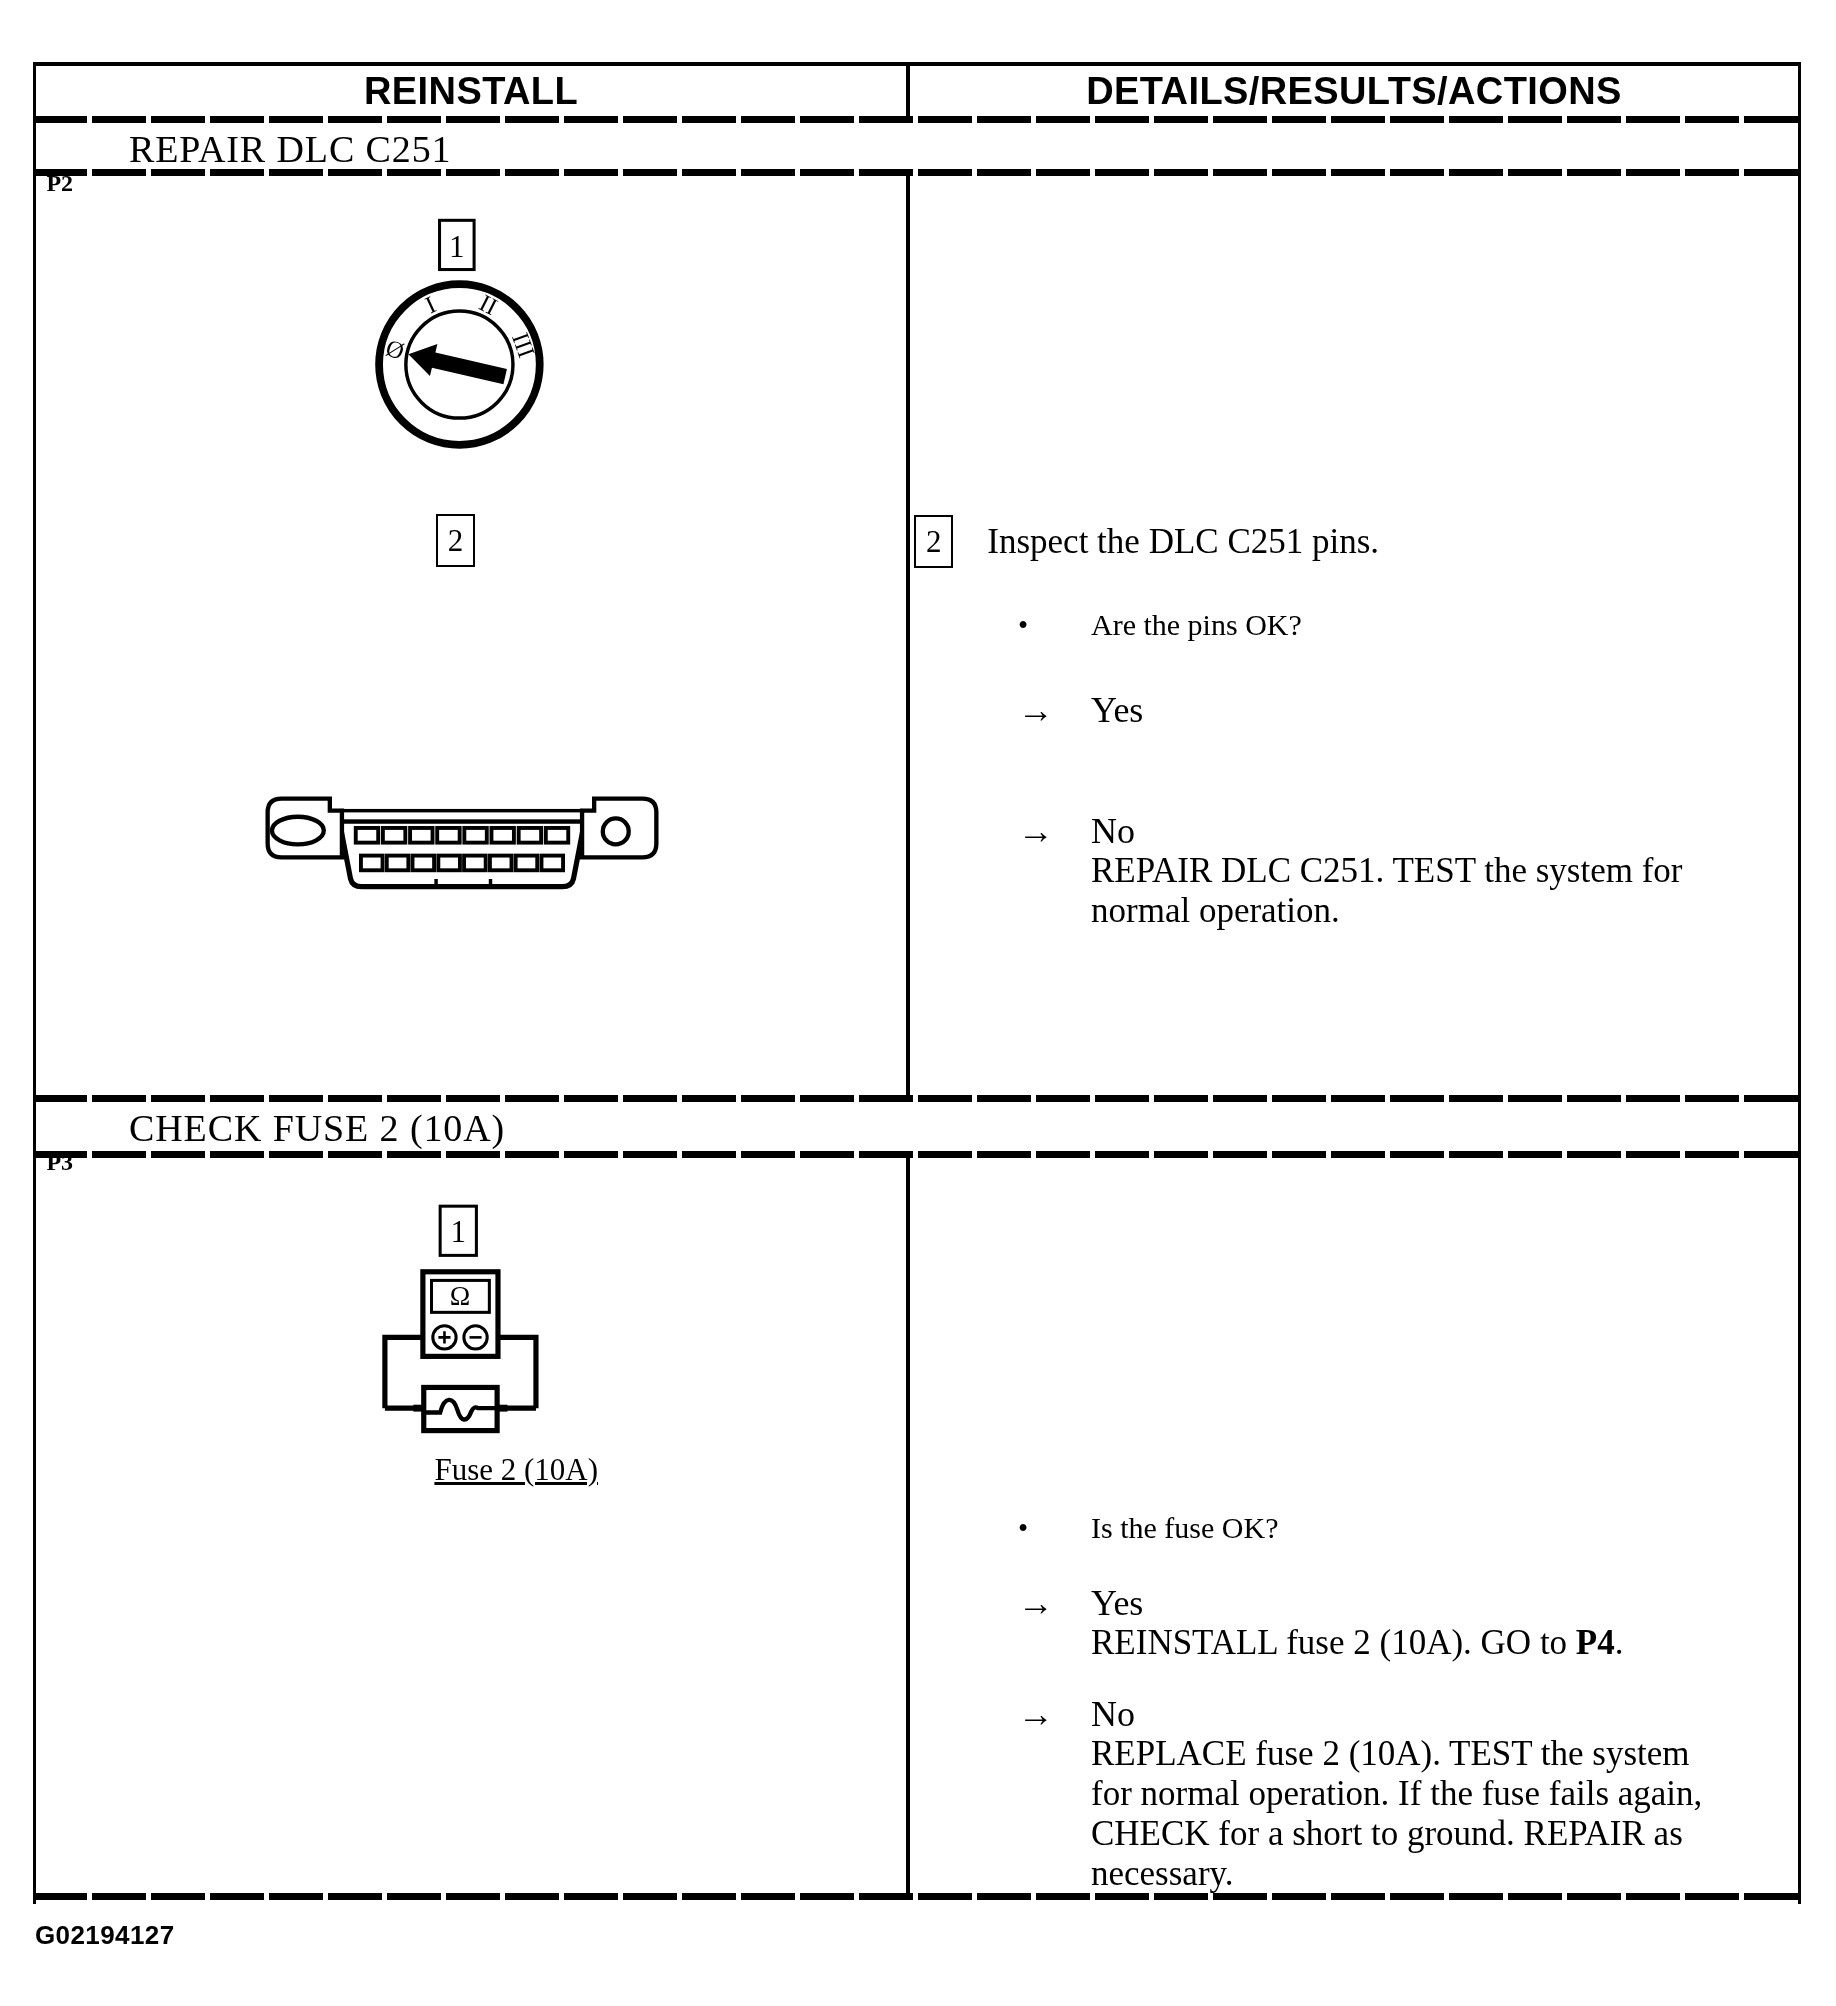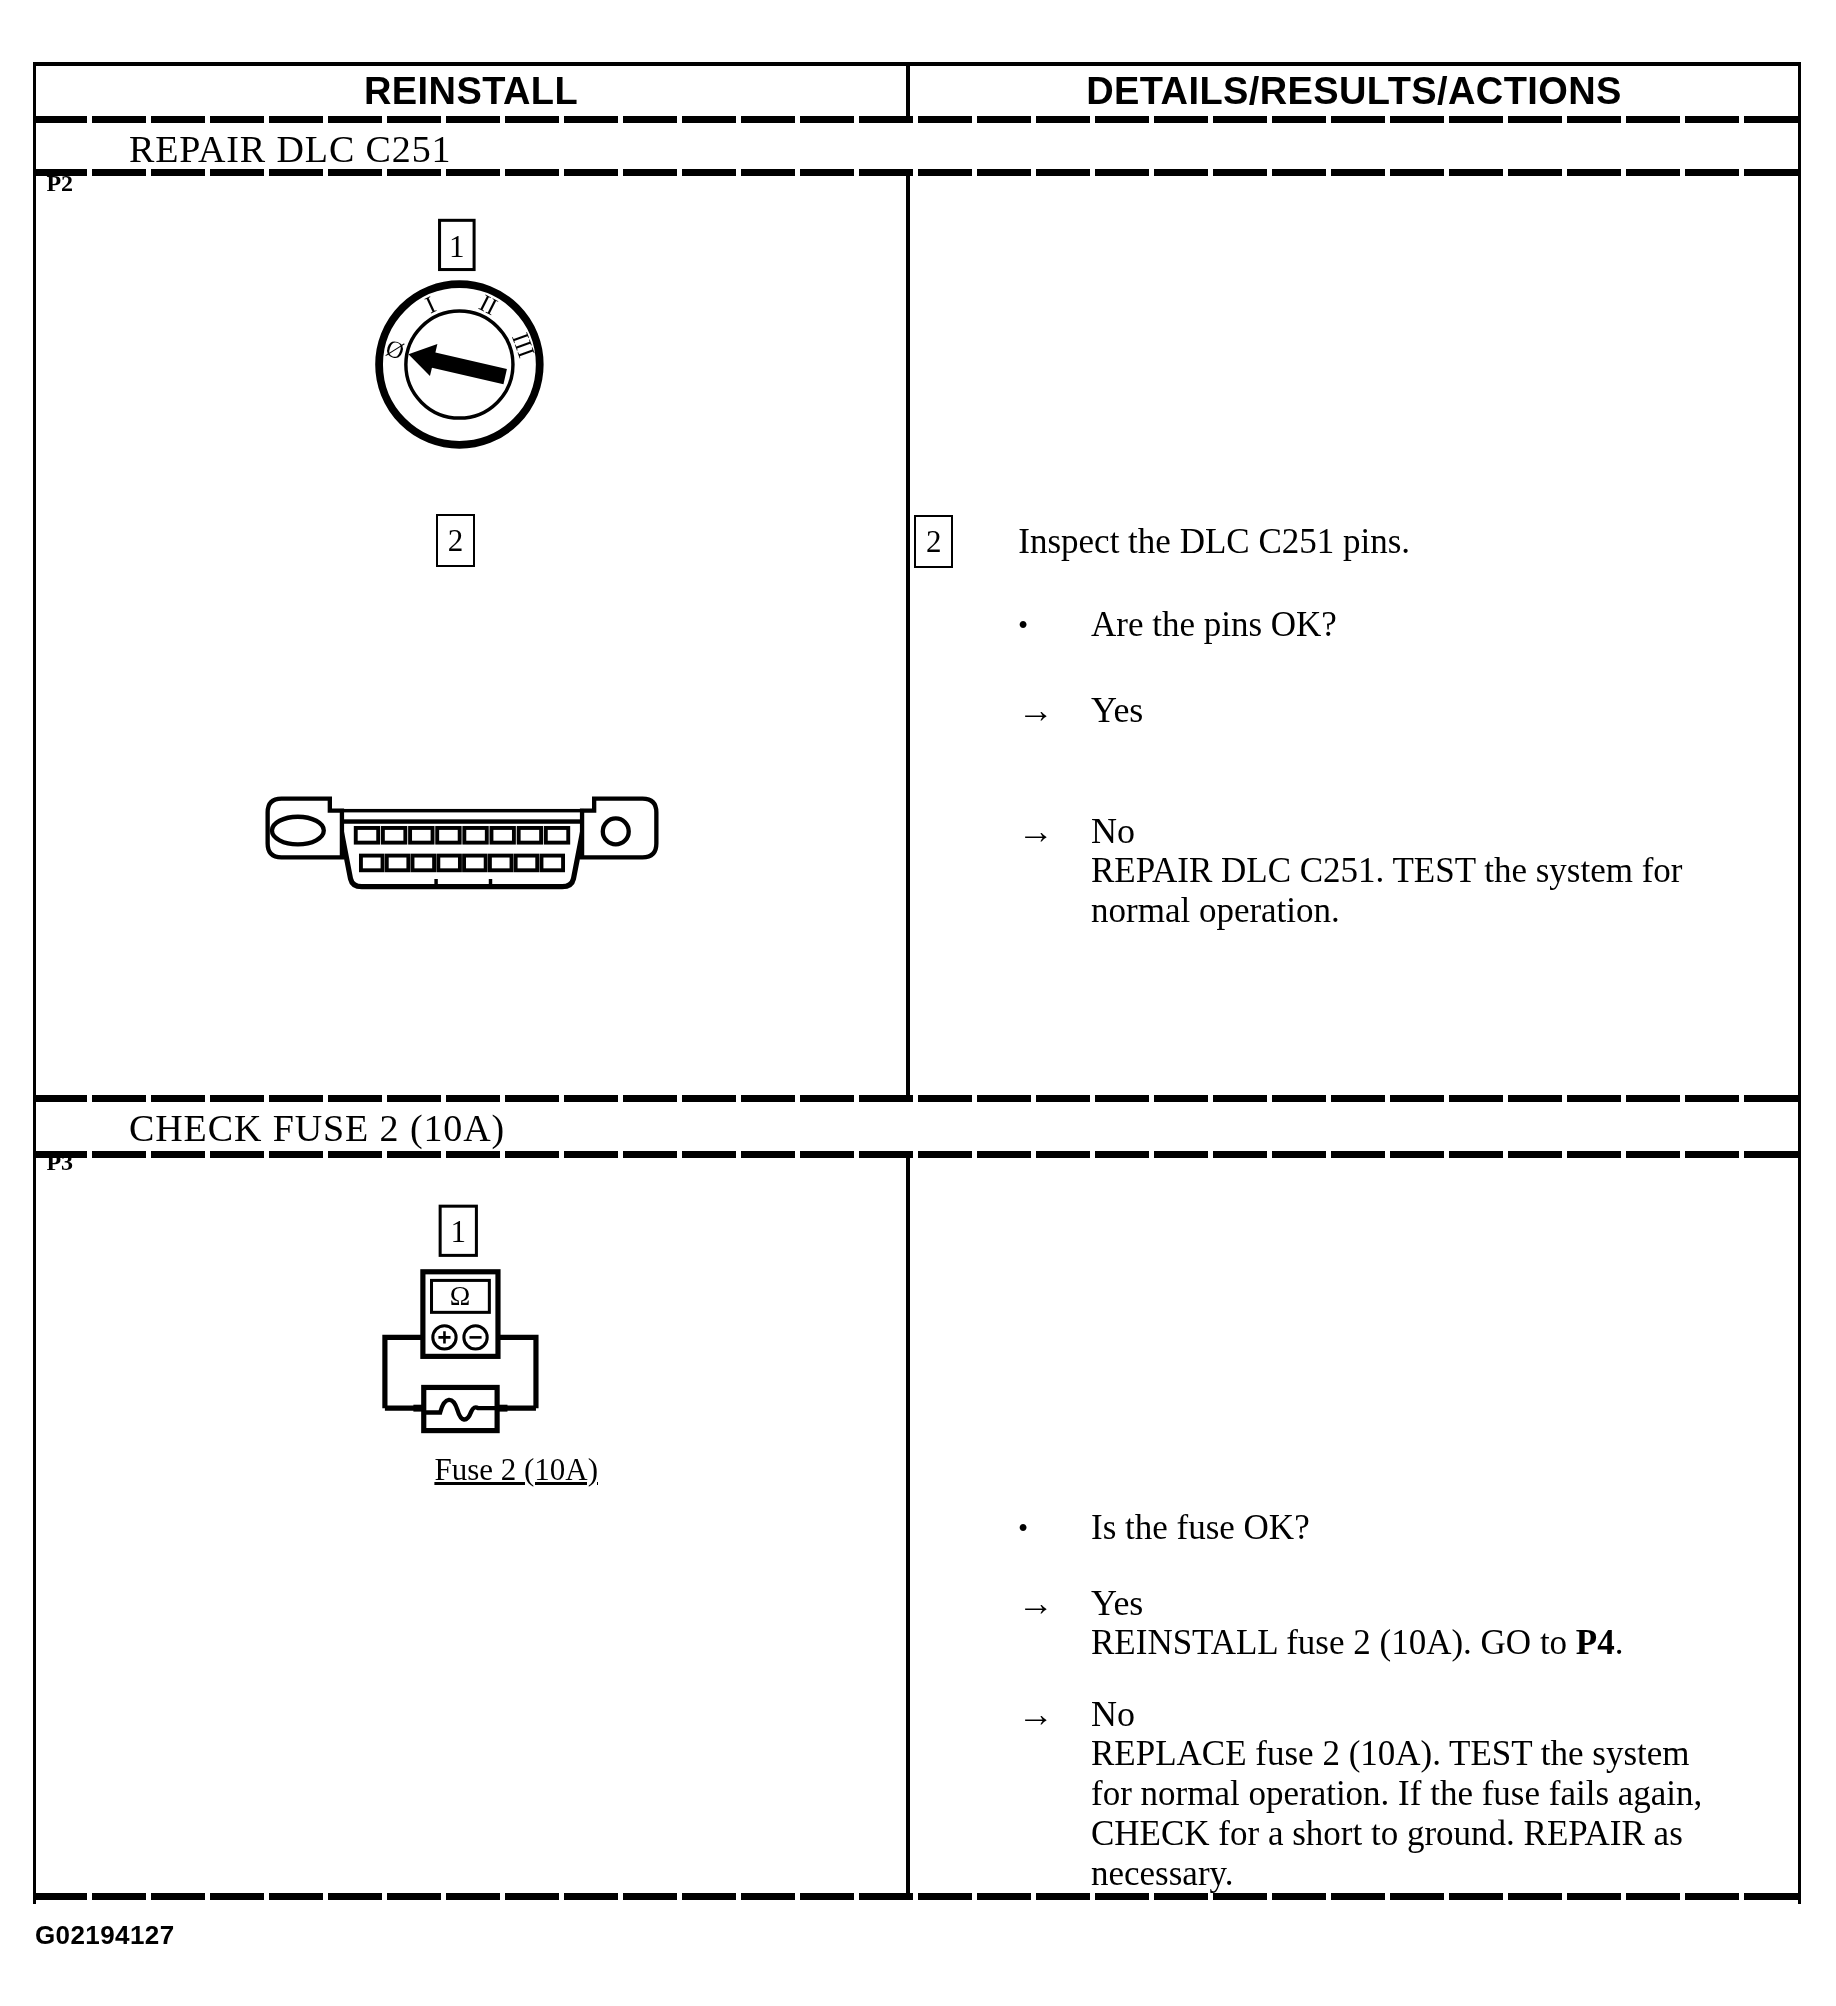--- a/index.html
+++ b/index.html
@@ -17,24 +17,24 @@
   .hcell.right { left:874px; width:888px; }
   .title-row { display:flex; align-items:center; }
   .sec-id { position:absolute; left:10.4px; font-weight:700; font-size:24px;margin-top:43px; }
   .sec-title { position:absolute; left:93px; font-size:38px; letter-spacing:0.9px; }
   .cell-left { position:absolute; left:0; top:0; width:870px; height:100%; }
   .cell-right { position:absolute; left:874px; top:0; width:888px; height:100%; }
   .numbox { width:35px; height:49px; border:2.6px solid #000; display:flex; align-items:center; justify-content:center;
             font-size:31px; background:#fff; box-sizing:content-box; }
   .abs { position:absolute; }
   .step-head { position:absolute; display:flex; }
-  .step-text { font-size:35px; line-height:40px; margin-left:65px; margin-top:7px; }
+  .step-text { font-size:35px; line-height:40px; margin-left:34px; margin-top:7px; }
   .q-row { position:absolute; left:108px; display:flex; }
   .bullet { width:73px; font-size:29px; line-height:40px; }
-  .q-text { font-size:35px; line-height:40px; }
+  .q-text { font-size:30px; line-height:40px; }
   .ans-block { position:absolute; left:108px; display:flex; }
   .ans-arrow { width:73px; font-size:36px; line-height:40px; }
   .ans-label { font-weight:400; font-size:36px; line-height:40px; }
   .ans-action { font-size:35px; line-height:40px; width:702px; }
   .ans-action b { font-weight:700; }
   .pre-line { white-space:pre-line; }
   .fig-caption { position:absolute; font-size:31px; text-align:right;text-decoration:underline; }
   .figure-id { position:absolute; left:35px; top:1920px; font-family:"Liberation Sans","DejaVu Sans",sans-serif;
                font-weight:700; font-size:26px; letter-spacing:0.4px; }
   svg { position:absolute; overflow:visible; }

